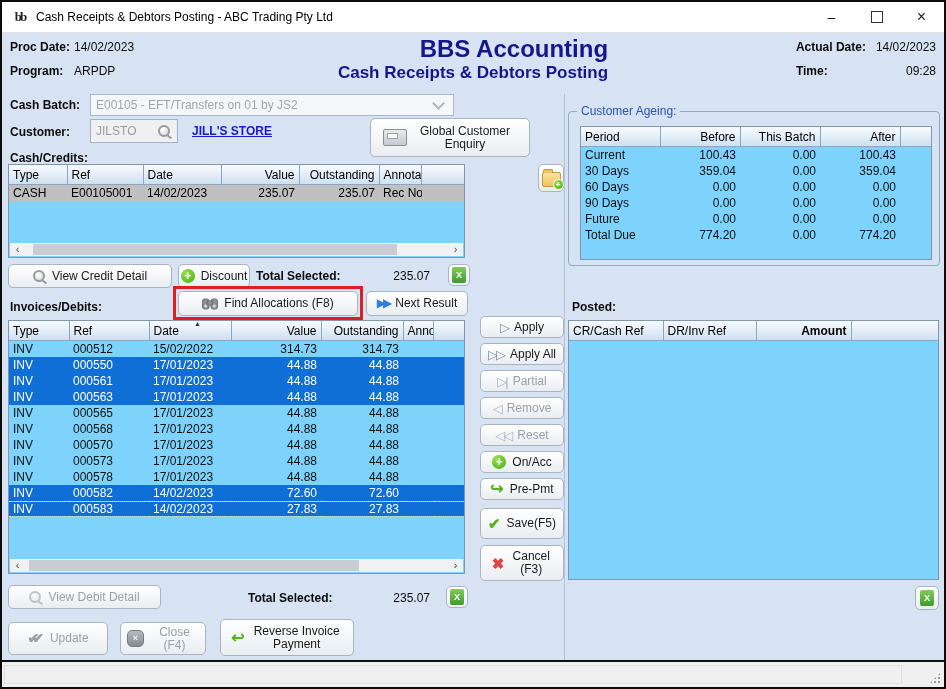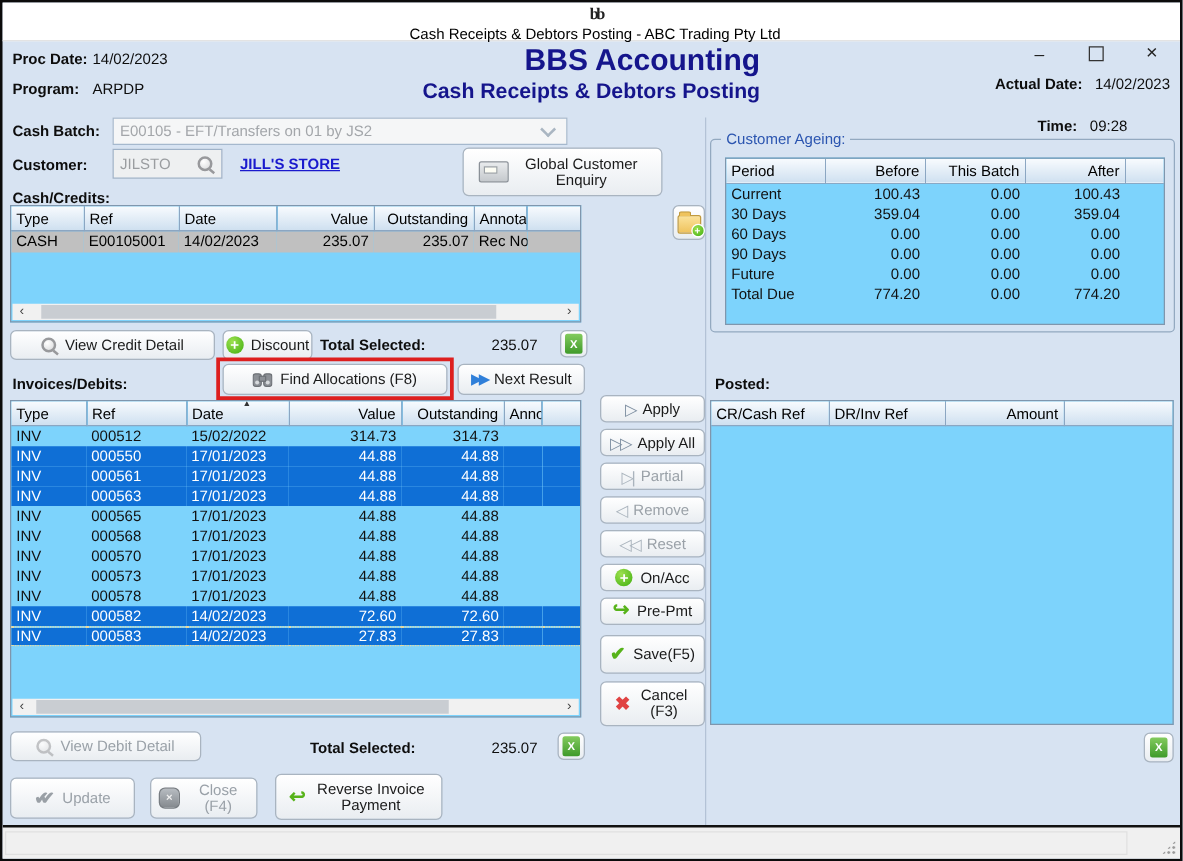--- a/index.html
+++ b/index.html
@@ -4,35 +4,35 @@
 <style>
   html,body{margin:0;padding:0;background:#555;}
   .window{position:relative;width:946px;height:689px;box-sizing:border-box;border:2px solid #0b0b0b;
     background:#d7e3f2;font-family:"Liberation Sans",sans-serif;overflow:hidden;color:#111;}
   .abs{position:absolute;}
   .lbl{font-size:12px;font-weight:bold;color:#0d0d0d;white-space:nowrap;}
   .val{font-size:12px;color:#0d0d0d;white-space:nowrap;}
 
   
   .titlebar{position:absolute;left:0;top:0;right:0;height:30px;background:#ffffff;
-    border-bottom:1px solid #e3e3e3;display:flex;align-items:center;flex-direction:column;}
+    border-bottom:1px solid #e3e3e3;display:flex;align-items:center;}
   .app-logo{margin-left:8px;width:20px;height:18px;font-family:"Liberation Serif",serif;
     font-weight:bold;font-size:13px;color:#222;letter-spacing:-2px;line-height:18px;text-align:center;}
   .title-text{font-size:12px;margin-left:6px;color:#000;}
   .win-controls{margin-left:auto;display:flex;align-items:center;height:100%;}
   .win-btn{width:45px;height:100%;display:flex;align-items:center;justify-content:center;
     font-size:14px;color:#222;cursor:default;}
   .maxbox{width:10px;height:10px;border:1px solid #333;display:inline-block;}
 
   
   .center-title{left:50%;transform:translateX(-50%);top:34px;text-align:right;color:#15158c;white-space:nowrap;}
   .center-title .t1{font-size:24px;font-weight:bold;line-height:26px;}
   .center-title .t2{font-size:17px;font-weight:bold;line-height:22px;}
   .hdr-right{right:8px;text-align:right;}
-  .hdr-right .row{display:flex;justify-content:center;gap:10px;margin-bottom:10px;margin-top:20px;}
+  .hdr-right .row{display:flex;justify-content:space-between;gap:10px;margin-bottom:10px;}
 
   
   .combo{left:88px;top:92px;width:364px;height:22px;background:#f5f6f7;border:1px solid #a5b8cd;
     display:flex;align-items:center;box-sizing:border-box;}
   .combo .txt{flex:1;font-size:12px;color:#a3a6aa;padding-left:5px;white-space:nowrap;overflow:hidden;}
   .chev{width:7px;height:7px;border-right:2px solid #aab6c2;border-bottom:2px solid #aab6c2;
     transform:rotate(45deg);margin-right:10px;margin-top:-4px;}
   .cust-input{left:88px;top:117px;width:88px;height:24px;background:#eef0f1;border:1px solid #9fb2c8;
     box-sizing:border-box;display:flex;align-items:center;}
   .cust-input .txt{flex:1;font-size:12px;color:#9a9da0;padding-left:5px;}
@@ -82,21 +82,21 @@
     overflow:hidden;position:relative;}
   .tbl th.fill{border-right:none;}
   .tbl td{font-size:12px;padding:0 4px;height:16px;line-height:16px;white-space:nowrap;overflow:hidden;}
   .t-cash td{height:17px;line-height:17px;}
   tr.sel{background:#0f6fd6;color:#fff;}
   tr.sel-inactive{background:#c0c0c0;color:#000;}
   tr.focus td{border-top:1px dotted #e6d9a0;border-bottom:1px dotted #e6d9a0;height:14px;line-height:14px;}
   .r45 th:nth-child(4),.r45 th:nth-child(5),.r45 td:nth-child(4),.r45 td:nth-child(5){text-align:right;}
   .r234 th:nth-child(2),.r234 th:nth-child(3),.r234 th:nth-child(4),
   .r234 td:nth-child(2),.r234 td:nth-child(3),.r234 td:nth-child(4){text-align:right;}
-  .r3 th:nth-child(3),.r3 td:nth-child(3){text-align:right;}
+  .r3 th:nth-child(3),.r3 td:nth-child(3){text-align:right;font-weight:bold;}
   .sort{position:absolute;top:-1px;left:55%;font-size:7px;color:#333;}
 
   
   .hscroll{position:absolute;left:1px;right:1px;bottom:1px;height:13px;background:#f1f1f1;display:flex;align-items:center;}
   .sb-arr{width:15px;text-align:center;font-size:11px;line-height:13px;color:#444;}
   .sb-track{flex:1;position:relative;height:100%;}
   .sb-thumb{position:absolute;top:1px;bottom:1px;background:#c9cdd2;}
 
   fieldset.group{position:absolute;left:566px;top:102px;width:372px;height:162px;box-sizing:border-box;
     border:1px solid #93a9c0;border-radius:4px;margin:0;padding:0;}

